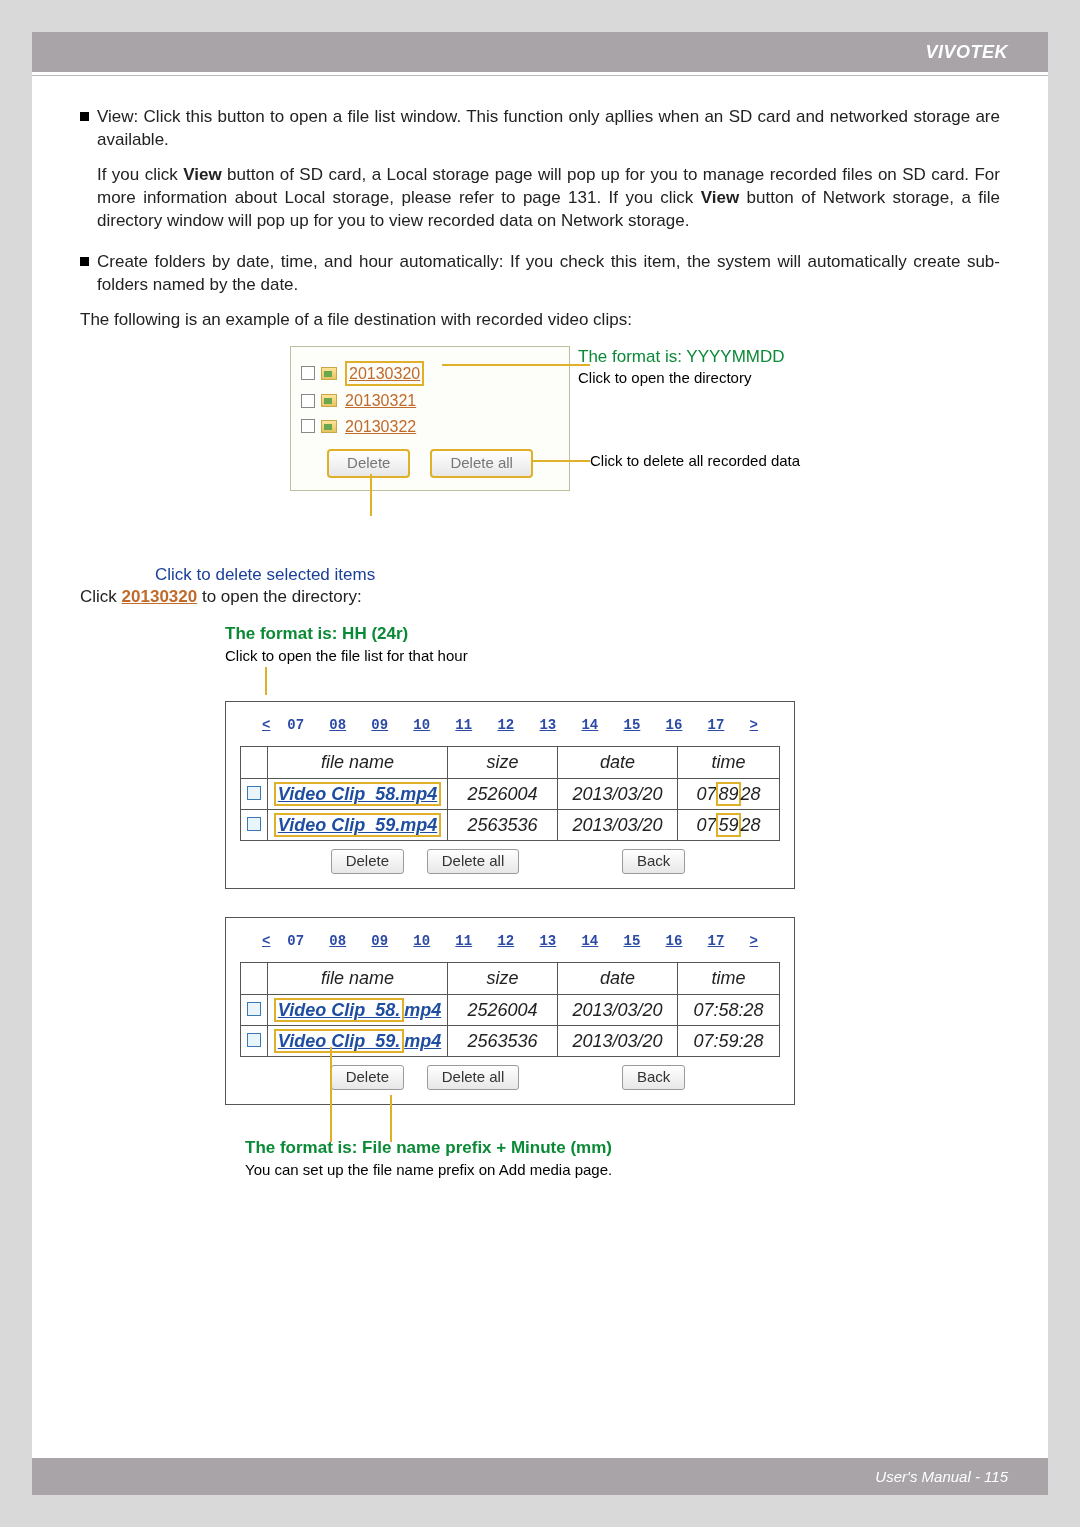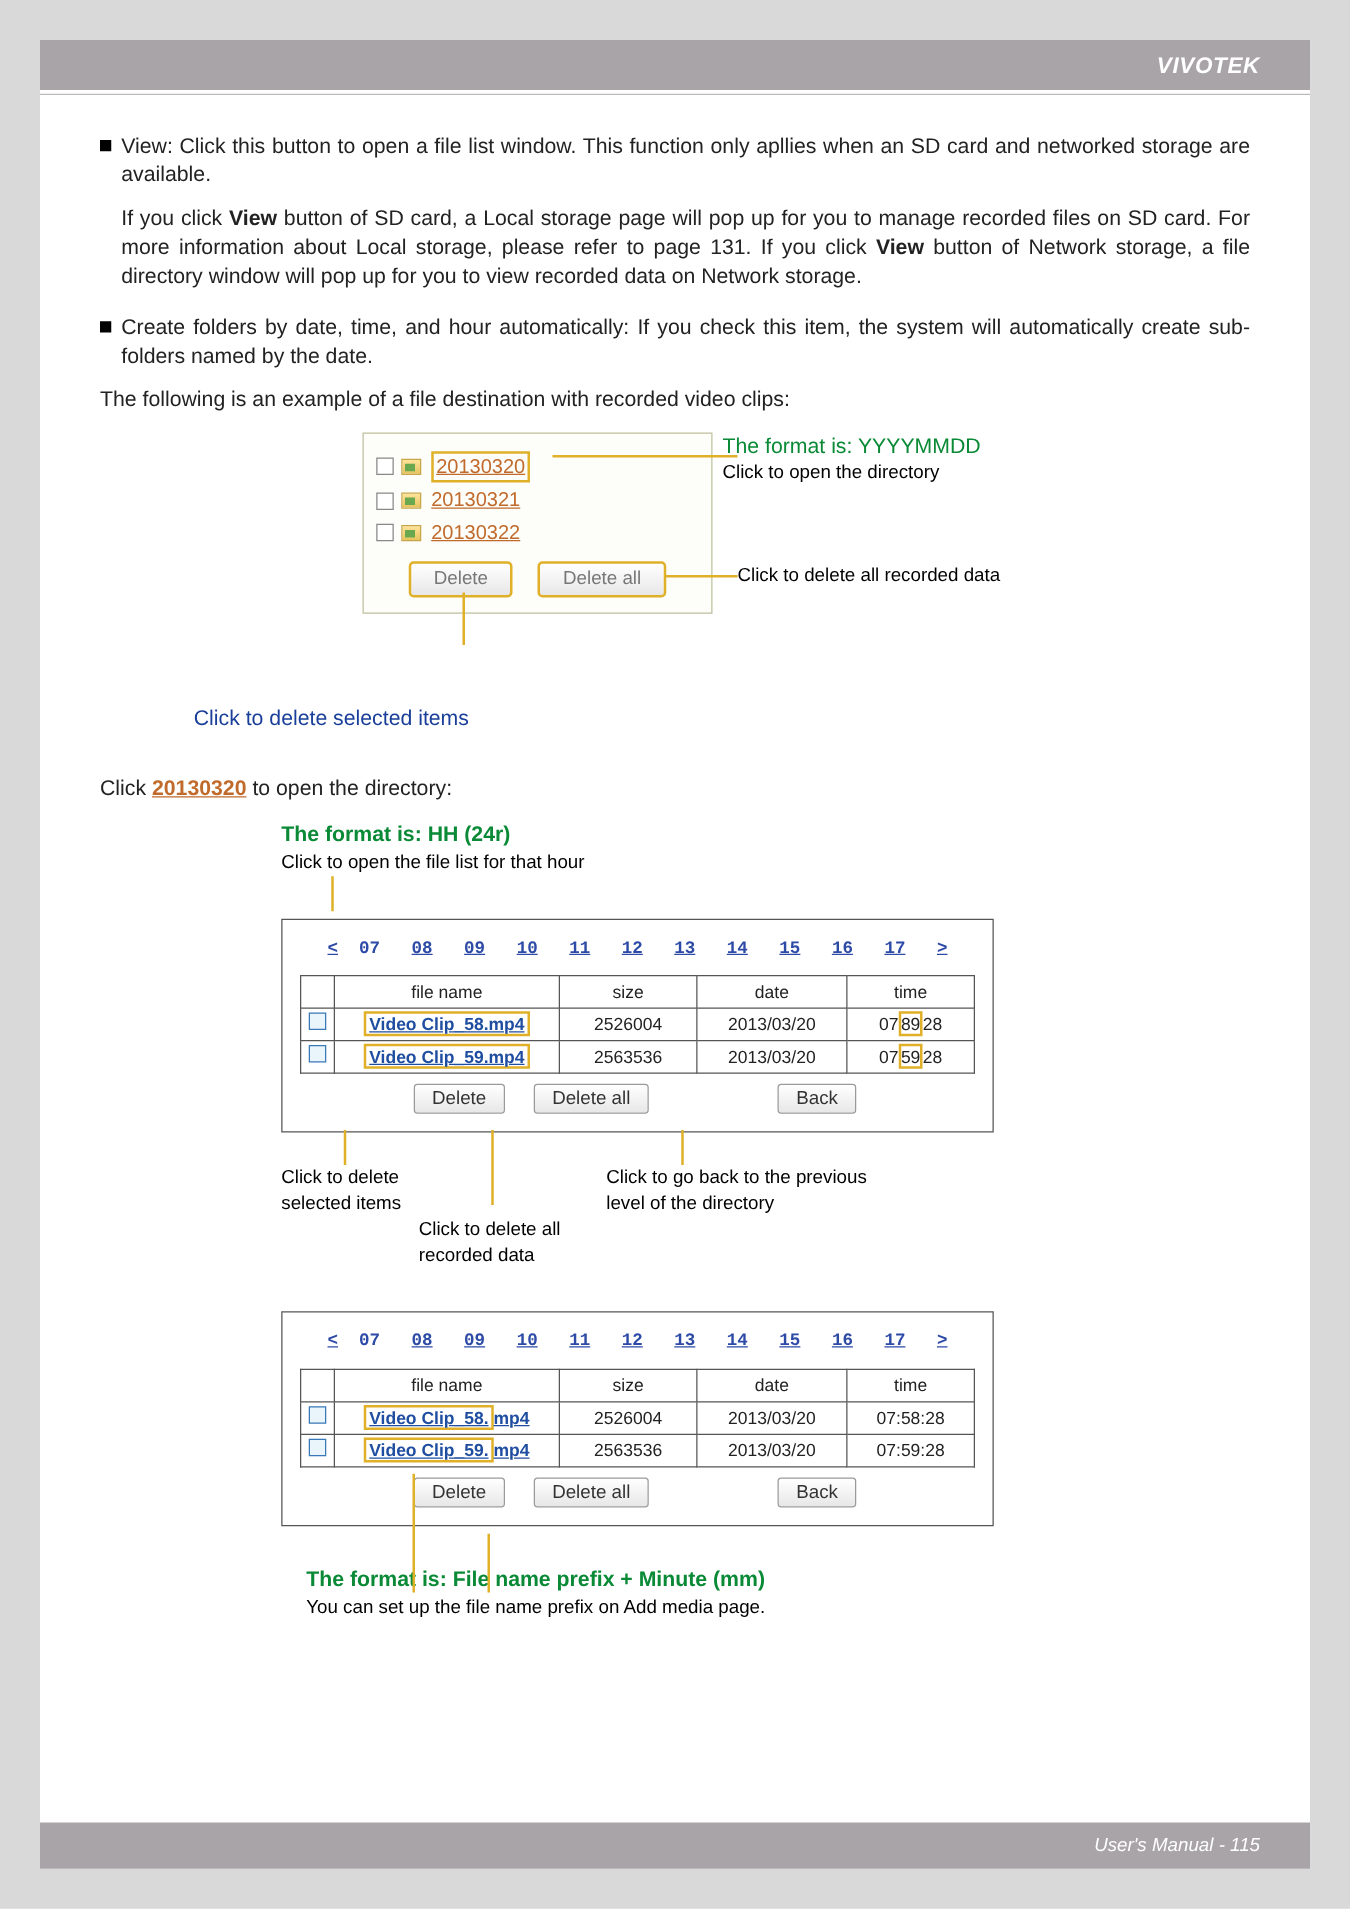--- a/index.html
+++ b/index.html
@@ -193,24 +193,25 @@
   }
   .hournav .hr-link{ text-decoration:underline; }
   .hournav .hr-link.current{ text-decoration:none; }
   .ftable{
     border-collapse:collapse;
     margin:0 auto;
     width:540px;
   }
   .ftable th, .ftable td{
     border:1px solid #555;
-    font-size:14px;
+    font-size:18px;
     padding:3px 6px;
     text-align:center;
     background:#fff;
+    font-style:italic;
   }
   .ftable th{
     font-weight:normal;
   }
   .ftable td.fn{
     color:#1f4ea1;
     font-weight:bold;
     text-decoration:underline;
     text-align:center;
     padding:0;
@@ -295,21 +296,21 @@
       <div class="conn-v" style="left:290px; top:128px; height:42px;"></div>
 
       <div class="label1">
         <div class="ann-green">The format is: YYYYMMDD</div>
         <div class="ann-blue">Click to open the directory</div>
       </div>
       <div class="label2 ann-blue">Click to delete all recorded data</div>
     </div>
     <div class="label3">Click to delete selected items</div>
 
-    <div class="para" style="margin-top:34px;">
+    <div class="para" style="">
       <span>Click </span><span class="dirlink">20130320</span><span> to open the directory:</span>
     </div>
 
     <div style="margin-left:145px;">
       <div class="ann-green" style="font-weight:bold;">The format is: HH (24r)</div>
       <div class="ann-blue">Click to open the file list for that hour</div>
     </div>
     <div style="margin-left:185px;width:2px;height:28px;background:#e0b028;"></div>
 
     <div class="figwrap">
@@ -355,31 +356,20 @@
         </tbody>
           </table>
         <div class="ftablebtns">
           <span class="btn2 hl">Delete</span>
           <span class="btn2 hl">Delete all</span>
           <span class="btn2 hl" style="margin-left:80px;">Back</span>
         </div>
       </div>
     </div>
 
-    <div class="callout-area">
-      <div class="conn-v" style="left:50px; top:-22px; height:28px;"></div>
-      <div class="conn-v" style="left:168px; top:-22px; height:60px;"></div>
-      <div class="conn-v" style="left:320px; top:-22px; height:28px;"></div>
-      <div class="ann-blue" style="position:absolute;left:0;top:6px;white-space:pre-line;">Click to delete
-selected items</div>
-      <div class="ann-blue" style="position:absolute;left:260px;top:6px;white-space:pre-line;">Click to go back to the previous
-level of the directory</div>
-      <div class="ann-blue" style="position:absolute;left:110px;top:48px;white-space:pre-line;">Click to delete all
-recorded data</div>
-    </div>
 
     <div class="figwrap" style="margin-top:28px;">
       <div class="hourbox">
         <div class="hournav">
           <span class="hr-link">&lt;</span>
           &nbsp;<span class="hr-link current">07</span>
           &nbsp;&nbsp;<span class="hr-link">08</span>
           &nbsp;&nbsp;<span class="hr-link">09</span>
           &nbsp;&nbsp;<span class="hr-link">10</span>
           &nbsp;&nbsp;<span class="hr-link">11</span>

